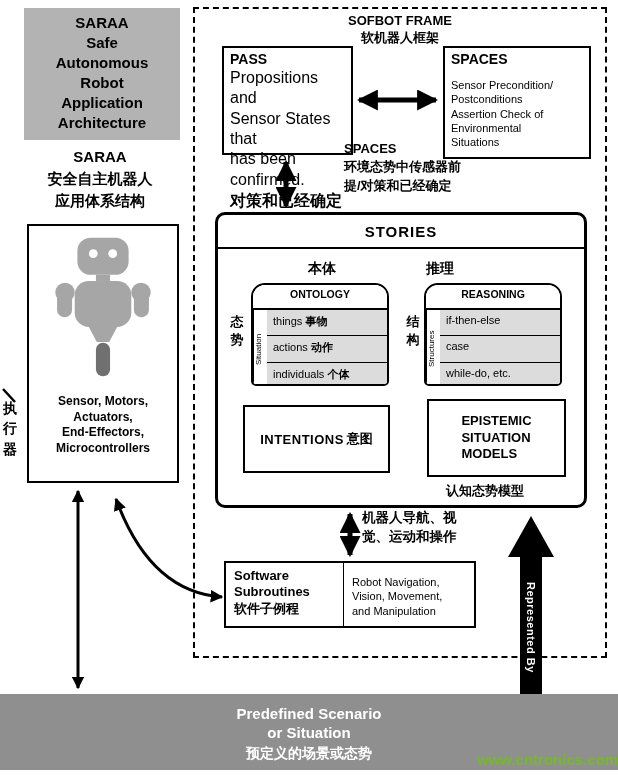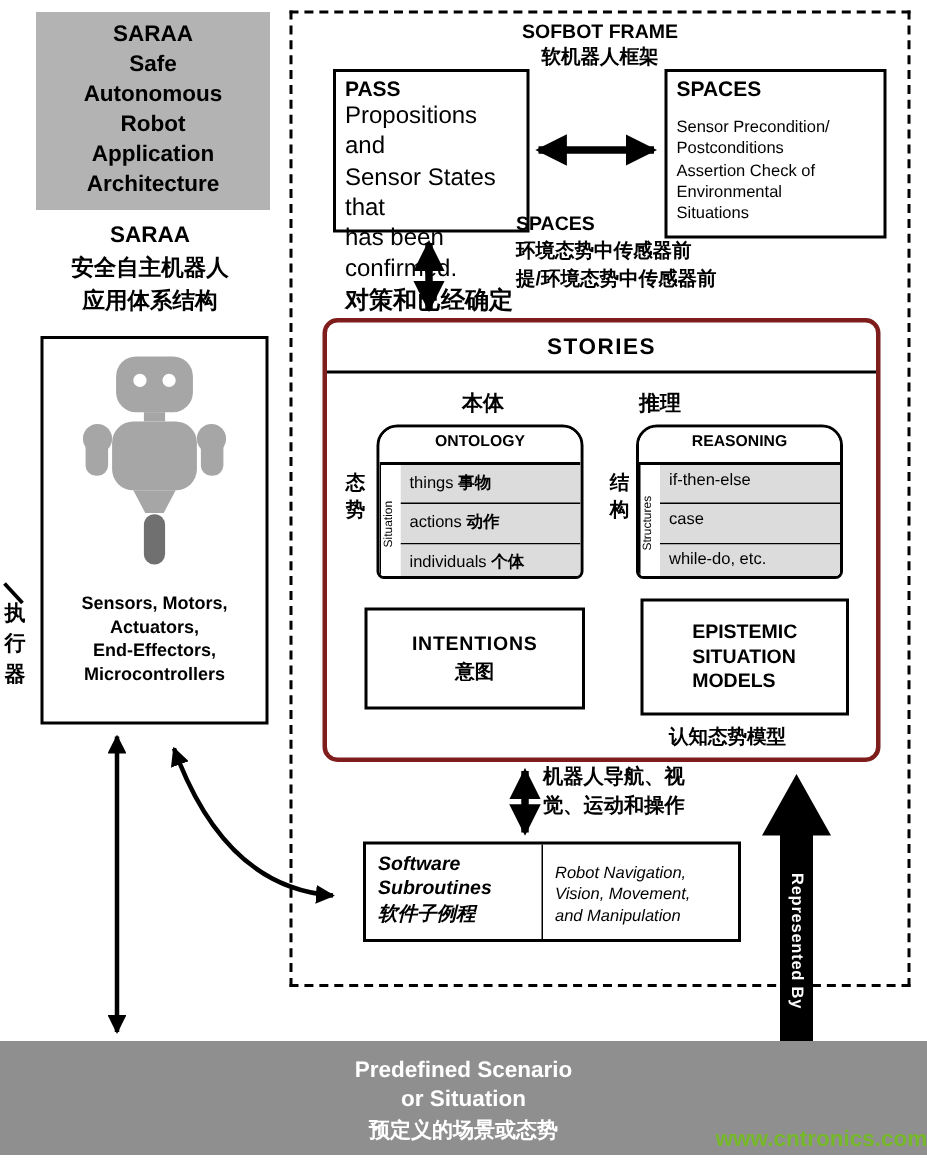--- a/index.html
+++ b/index.html
@@ -39,21 +39,21 @@
     border:2px solid #000; background:#fff; padding:3px 6px; }
   .spaces-title { font-weight:bold; font-size:14px; }
   .spaces-body { font-size:11px; line-height:1.3; margin-top:11px; }
 
   .spaces-caption { position:absolute; left:344px; top:141px; width:160px; }
   .sc-title { font-weight:bold; font-size:13px; }
   .sc-body { font-weight:bold; font-size:13px; line-height:1.45; margin-top:2px; }
 
   
   .stories-box { position:absolute; left:215px; top:212px; width:372px; height:296px;
-    border:3px solid #7f1d1d; border-radius:10px; background:#fff; }
+    border:3px solid #000000; border-radius:10px; background:#fff; }
   .stories-title { text-align:center; font-weight:bold; font-size:15px;
     margin-top:8px; letter-spacing:1px; }
   .stories-rule { border-top:2.5px solid #000; margin-top:7px; }
 
   .ont-caption { position:absolute; left:35px; top:45px; width:138px;
     text-align:center; font-weight:bold; font-size:14px; }
   .rea-caption { position:absolute; left:208px; top:45px; width:138px;
     font-weight:bold; font-size:14px; }
   .outer-vlabel { position:absolute; width:16px; font-weight:bold; font-size:13px;
     line-height:1.4; text-align:center; }
@@ -71,35 +71,35 @@
     writing-mode:vertical-rl; transform:rotate(180deg);
     font-size:8px; text-align:center; background:#fff; }
   .rows { flex:1; display:flex; flex-direction:column; }
   .row { flex:1; background:#dcdcdc; border-bottom:1.5px solid #000;
     font-size:11px; padding:4px 0 0 6px; }
   .row:last-child { border-bottom:none; }
   .row .en { font-weight:normal; }
   .row .zh { font-weight:bold; }
 
   .intentions-box { position:absolute; left:25px; top:190px; width:147px; height:68px;
-    border:2.5px solid #000; display:flex; flex-direction:column;
+    border:2.5px solid #000; display:flex; flex-direction:row;
     align-items:center; justify-content:center; gap:3px; background:#fff; }
   .intentions-title { font-weight:bold; font-size:13px; letter-spacing:0.5px; }
   .intentions-sub { font-weight:bold; font-size:13px; }
   .epistemic-box { position:absolute; left:209px; top:184px; width:139px; height:78px;
     border:2.5px solid #000; display:flex; align-items:center; justify-content:center;
     font-weight:bold; font-size:13px; line-height:1.3; background:#fff; }
   .epistemic-caption { position:absolute; left:228px; top:267px; width:130px;
     font-weight:bold; font-size:13px; }
 
   .nav-caption { position:absolute; left:362px; top:509px; width:145px;
     font-weight:bold; font-size:13.5px; line-height:1.4; }
 
-  .subroutines-box { position:absolute; left:242px; top:561px; width:252px; height:67px;
-    border:2px solid #000; display:flex; background:#fff;font-style:italic; }
+  .subroutines-box { position:absolute; left:224px; top:561px; width:252px; height:67px;
+    border:2px solid #000; display:flex; background:#fff; }
   .sub-left { width:118px; border-right:1.5px solid #000; font-weight:bold;
     font-size:13px; line-height:1.25; padding:5px 0 0 8px; }
   .sub-right { flex:1; font-size:11px; line-height:1.3; padding:12px 0 0 8px; }
 
   .represented-by { position:absolute; left:520px; top:562px; width:22px; height:130px;
     writing-mode:vertical-rl; text-align:center; color:#fff; font-weight:bold;
     font-size:11px; letter-spacing:0.5px; z-index:6; line-height:22px; }
 
   .bottom-bar { position:absolute; left:0; top:694px; width:618px; height:76px;
     background:#8f8f8f; color:#fff; text-align:center; padding-top:11px; }
@@ -139,21 +139,21 @@
         <circle cx="17" cy="64" r="11"></circle>
         <rect x="8" y="60" width="17" height="32" rx="8"></rect>
         <circle cx="103" cy="64" r="11"></circle>
         <rect x="95" y="60" width="17" height="32" rx="8"></rect>
         <path d="M44,103 L76,103 L67,120 L53,120 z"></path>
       </g>
       <circle cx="49" cy="20" r="5" fill="#ffffff"></circle>
       <circle cx="71" cy="20" r="5" fill="#ffffff"></circle>
       <rect x="52" y="121" width="16" height="38" rx="8" fill="#707070"></rect>
     </svg>
-    <div class="hardware-label pre">Sensors, Motors,
+    <div class="hardware-label pre">Sensor, Motors,
 Actuators,
 End-Effectors,
 Microcontrollers</div>
   </div>
 
   <div class="dashed-frame"></div>
   <div class="sofbot-title pre">SOFBOT FRAME
 软机器人框架</div>
 
   <div class="pass-box">
@@ -170,21 +170,21 @@
     <div class="spaces-body pre">Sensor Precondition/
 Postconditions
 Assertion Check of
 Environmental
 Situations</div>
   </div>
 
   <div class="spaces-caption">
     <div class="sc-title">SPACES</div>
     <div class="sc-body pre">环境态势中传感器前
-提/环境态势中传感器前</div>
+提/对策和已经确定</div>
   </div>
 
   <div class="stories-box">
     <div class="stories-title">STORIES</div>
     <div class="stories-rule"></div>
 
     <div class="ont-caption">本体</div>
     <div class="rea-caption">推理</div>
 
     <div class="outer-vlabel ont-outer pre">态

